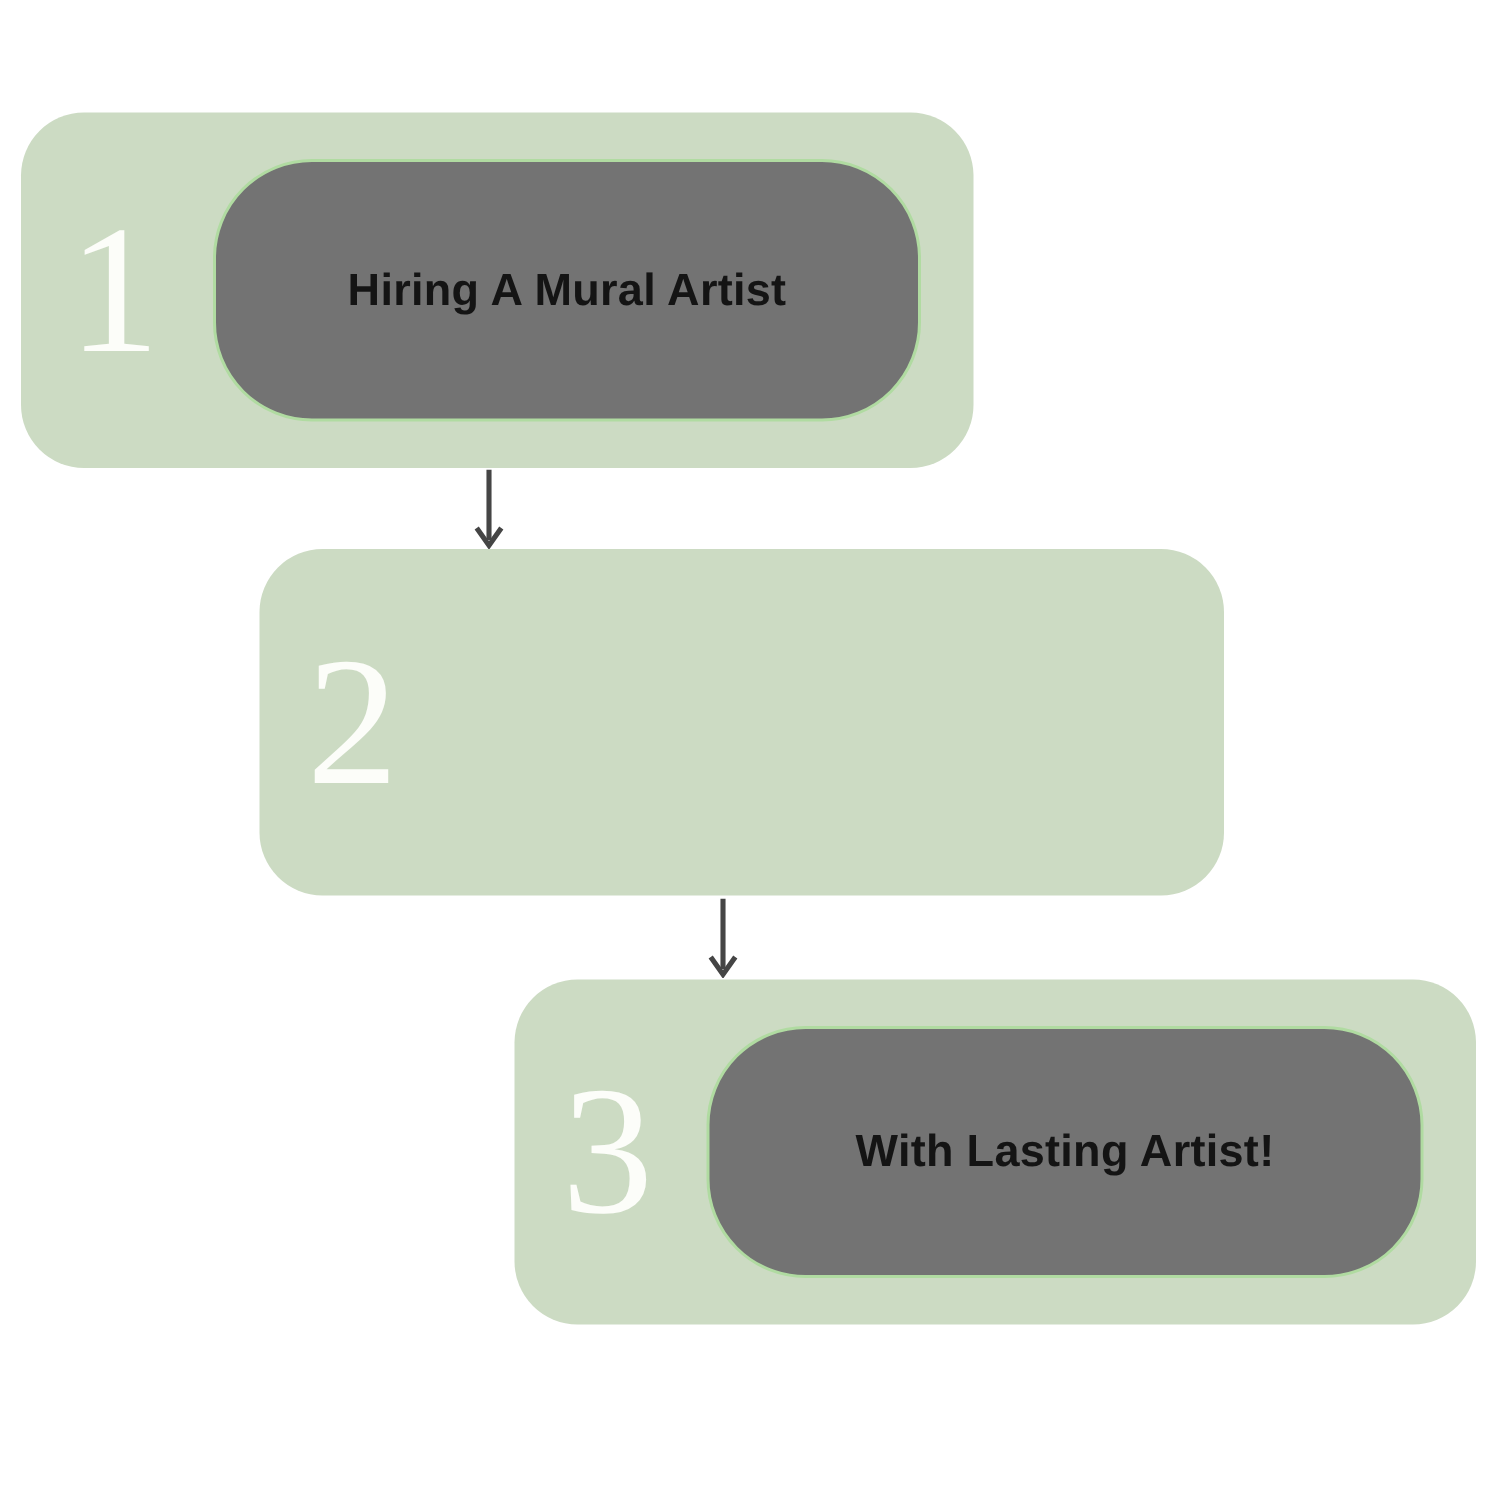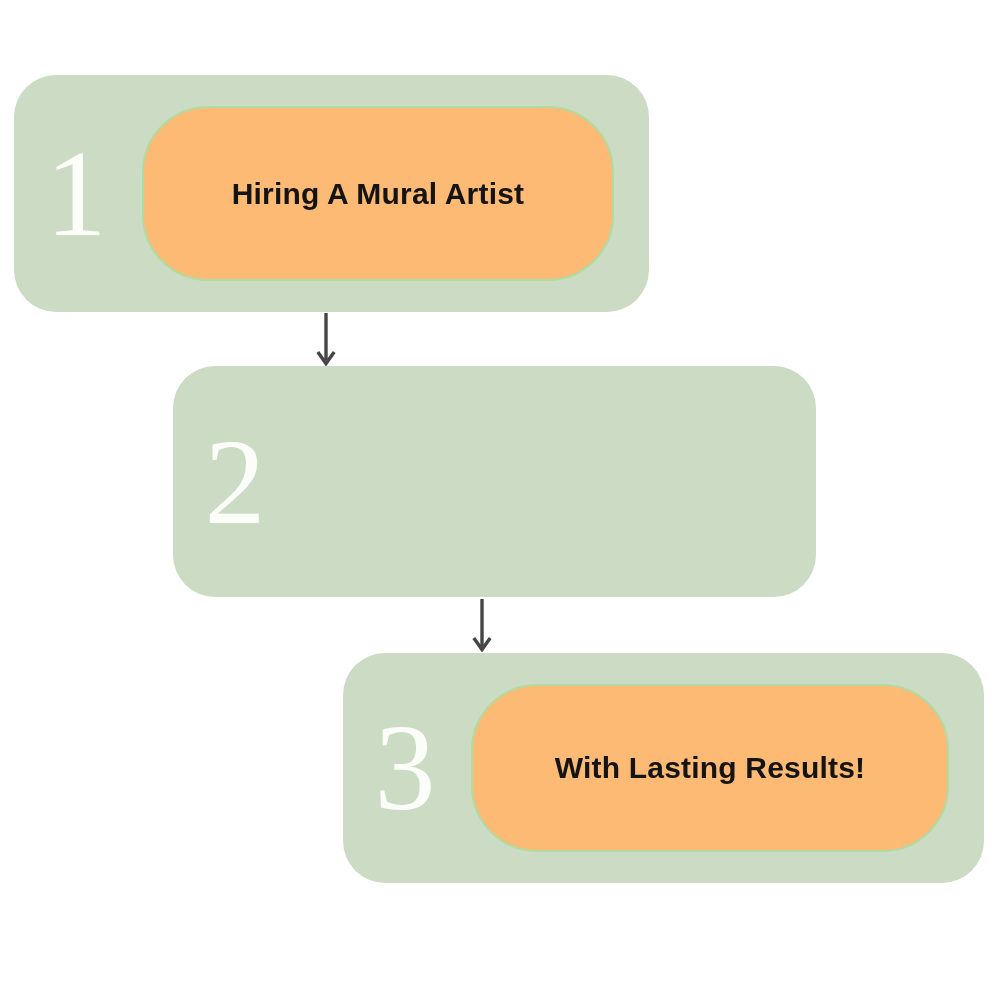--- a/index.html
+++ b/index.html
@@ -35,21 +35,21 @@
     font-family: "Liberation Serif", serif;
     font-weight: 400;
     font-size: 122px;
     line-height: 1;
     color: #fcfdf9;
     user-select: none;
   }
   .pill {
     flex: 1 1 auto;
     margin: 31px 35px 31px 4px;
-    background: #fdba74;
+    background: #737373;
     border: 2px solid #b0dba1;
     border-radius: 66px;
     display: flex;
     align-items: center;
     justify-content: center;
   }
   .step-label {
     font-family: "Liberation Sans", sans-serif;
     font-weight: 700;
     font-size: 30px;
@@ -93,17 +93,17 @@
       <line x1="12" y1="0" x2="12" y2="47"></line>
       <polyline points="3.8,39 12,50.6 20.2,39"></polyline>
     </g>
   </svg>
 
   <div class="step" id="step-3">
     <div class="num-gutter">
       <span class="step-number">3</span>
     </div>
     <div class="pill">
-      <span class="step-label">With Lasting Results!</span>
+      <span class="step-label">With Lasting Artist!</span>
     </div>
   </div>
 
 </div>
 
 </body></html>

